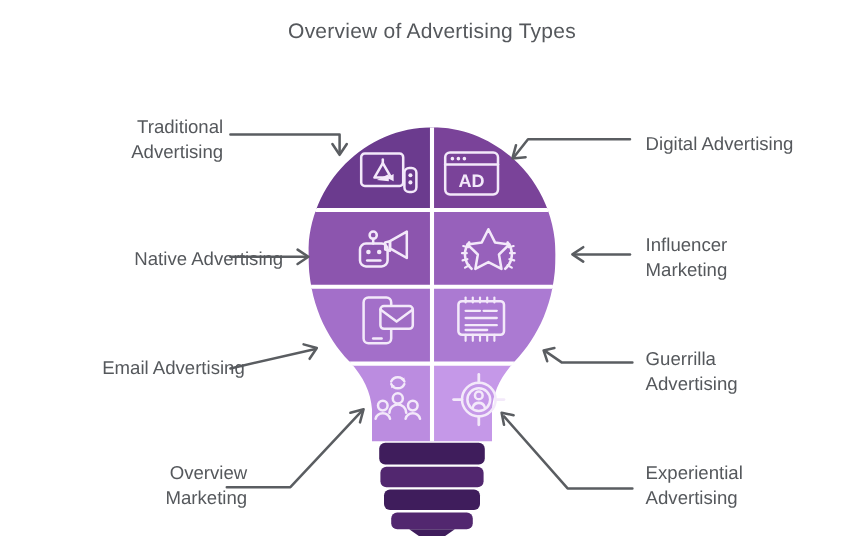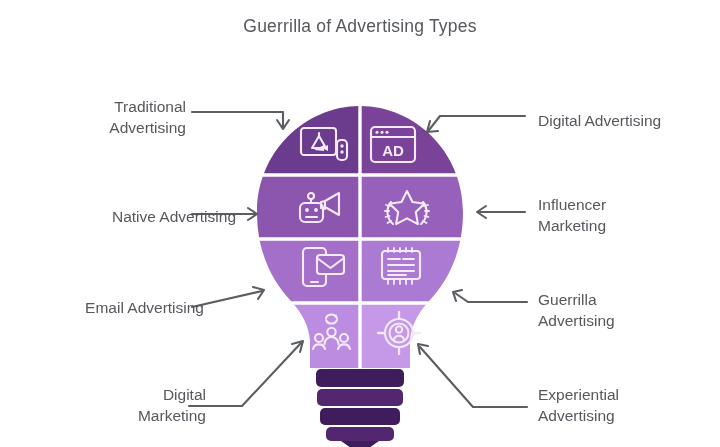--- a/index.html
+++ b/index.html
@@ -60,21 +60,21 @@
     position: absolute;
     left: 0; top: 0;
     width: 720px; height: 447px;
   }
 </style>
 </head>
 <body>
 
 <div id="canvas">
 
-  <div id="title">Guerrilla of Advertising Types</div>
+  <div id="title">Overview of Advertising Types</div>
 
   <svg id="bulb" viewBox="0 0 720 447">
     <defs>
       <clipPath id="bulbClip">
 
         <path d="M360 106
                  C 415 106, 463 152, 463 212
                  C 463 252, 448 281, 429 301
                  C 417 314, 411 327, 410 341
                  L 410 368
@@ -272,21 +272,21 @@
         <path d="M527 407 L473 407 L420 347"></path>
         <path d="M428 346 L418 344 L420 354"></path>
       </g>
     </g>
   </svg>
 
   <div class="label left" id="lbl-traditional">Traditional
 Advertising</div>
   <div class="label left" id="lbl-native">Native Advertising</div>
   <div class="label left" id="lbl-email">Email Advertising</div>
-  <div class="label left" id="lbl-content">Digital
+  <div class="label left" id="lbl-content">Overview
 Marketing</div>
 
   <div class="label right" id="lbl-digital">Digital Advertising</div>
   <div class="label right" id="lbl-influencer">Influencer
 Marketing</div>
   <div class="label right" id="lbl-guerrilla">Guerrilla
 Advertising</div>
   <div class="label right" id="lbl-experiential">Experiential
 Advertising</div>
 

